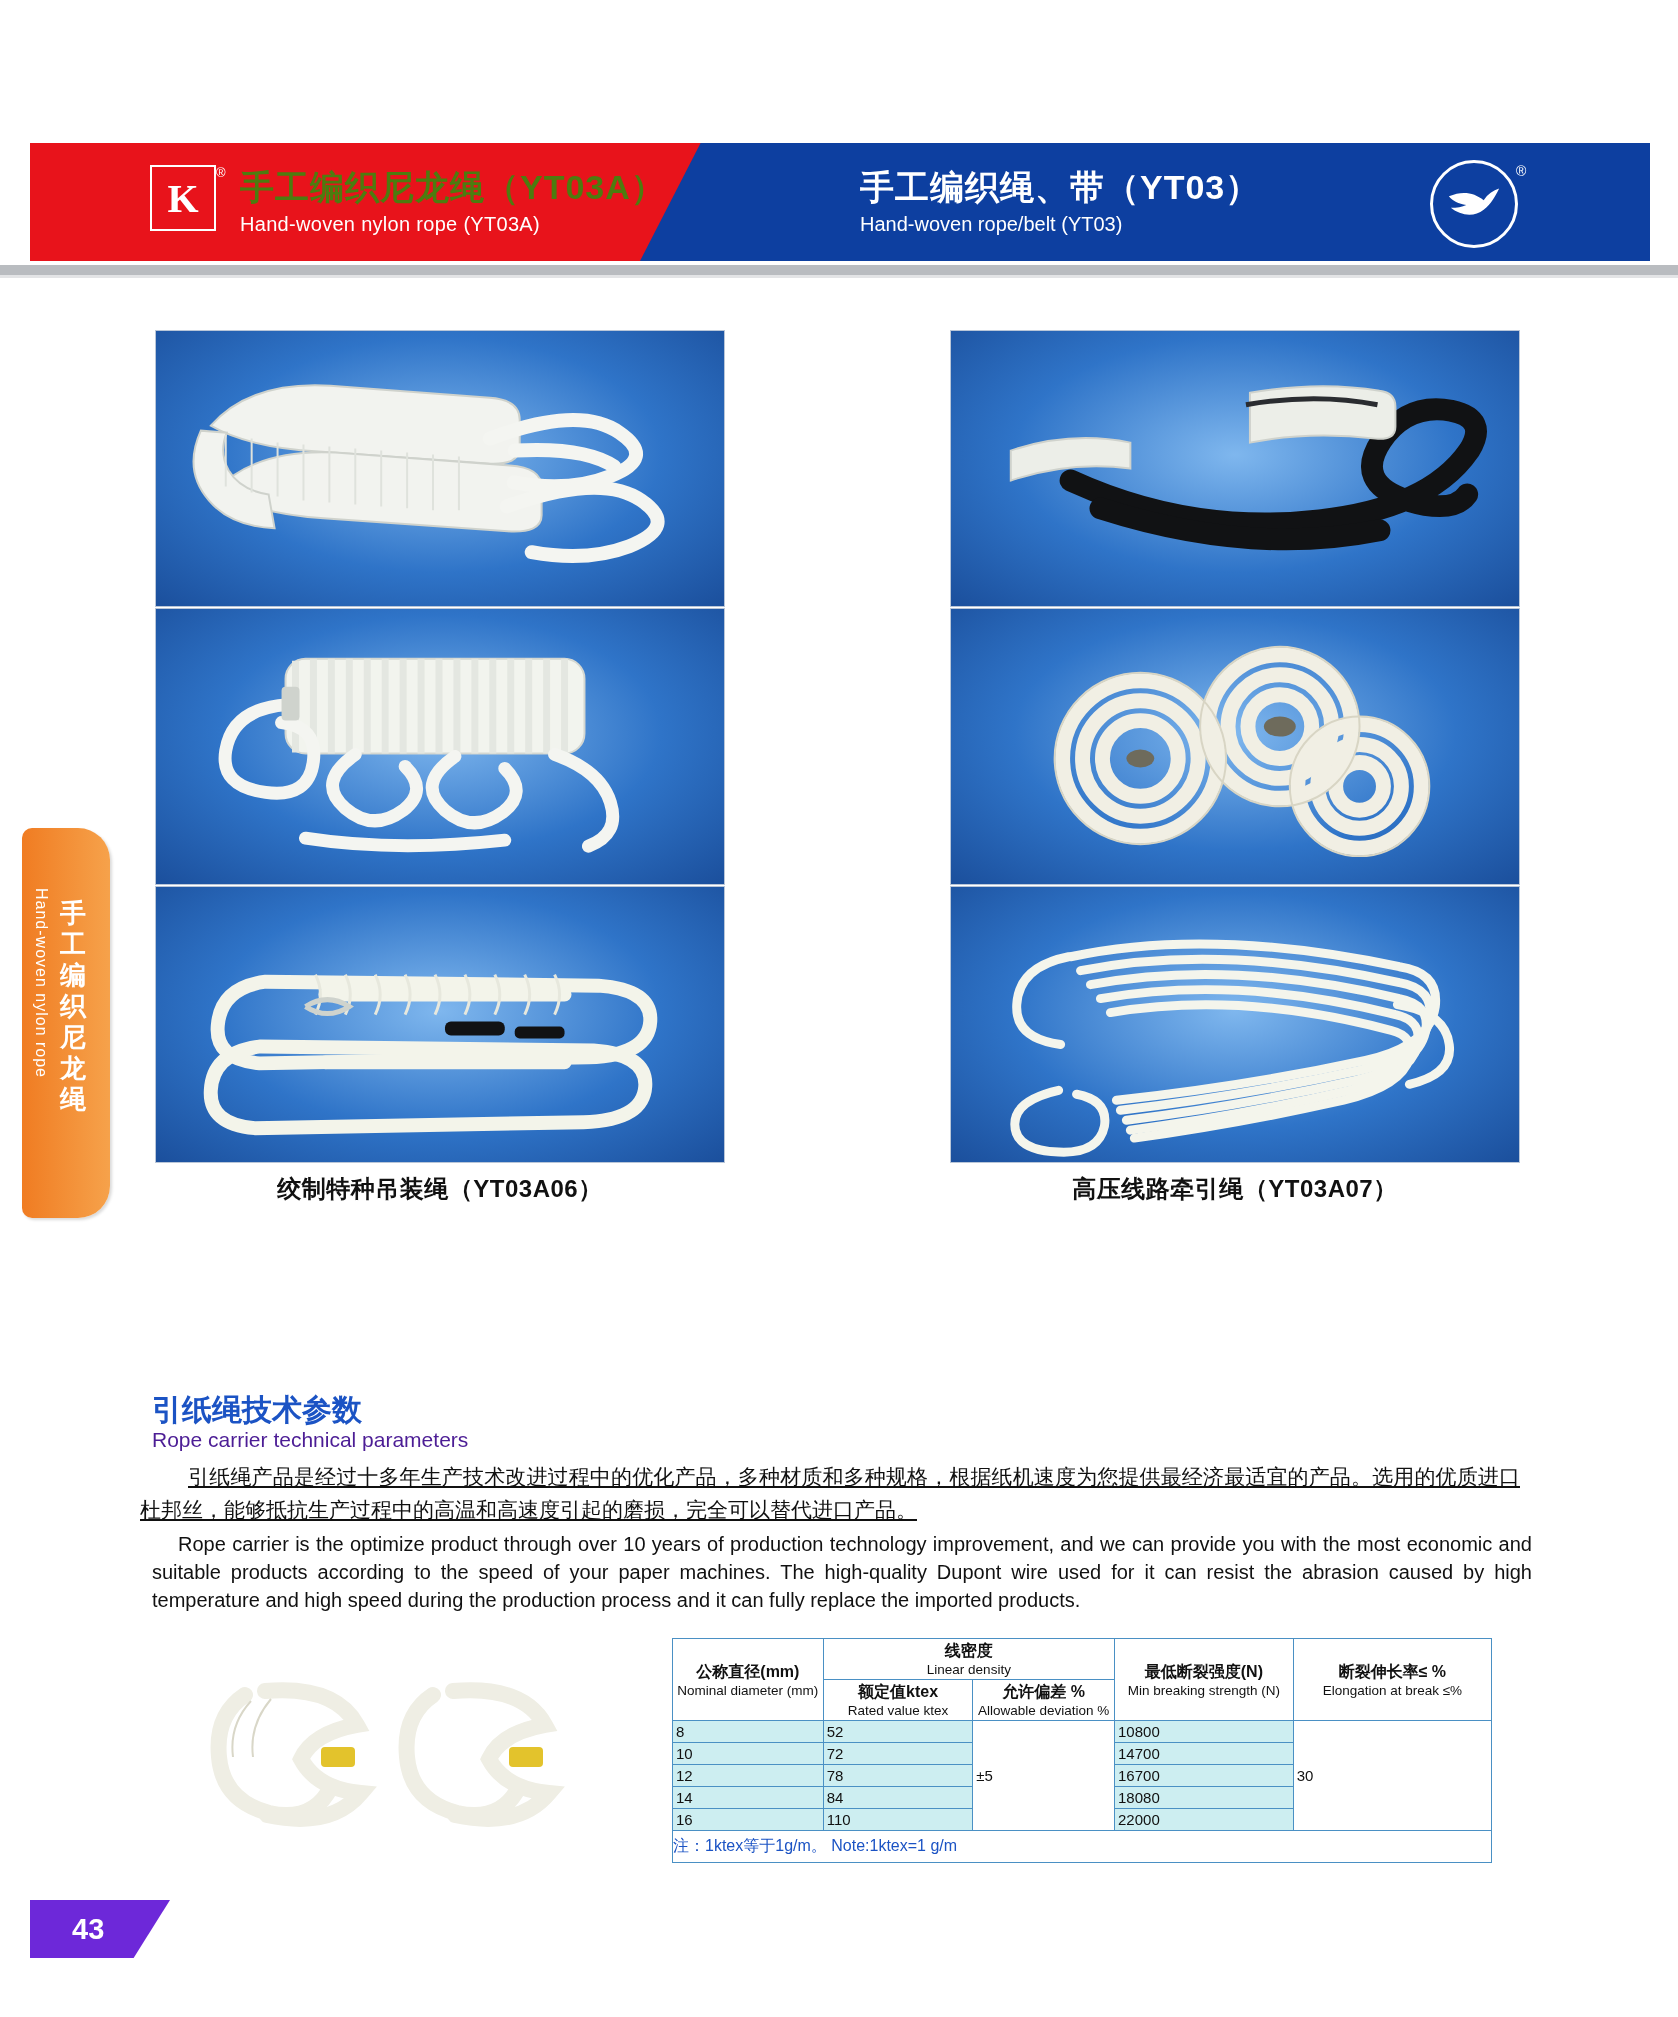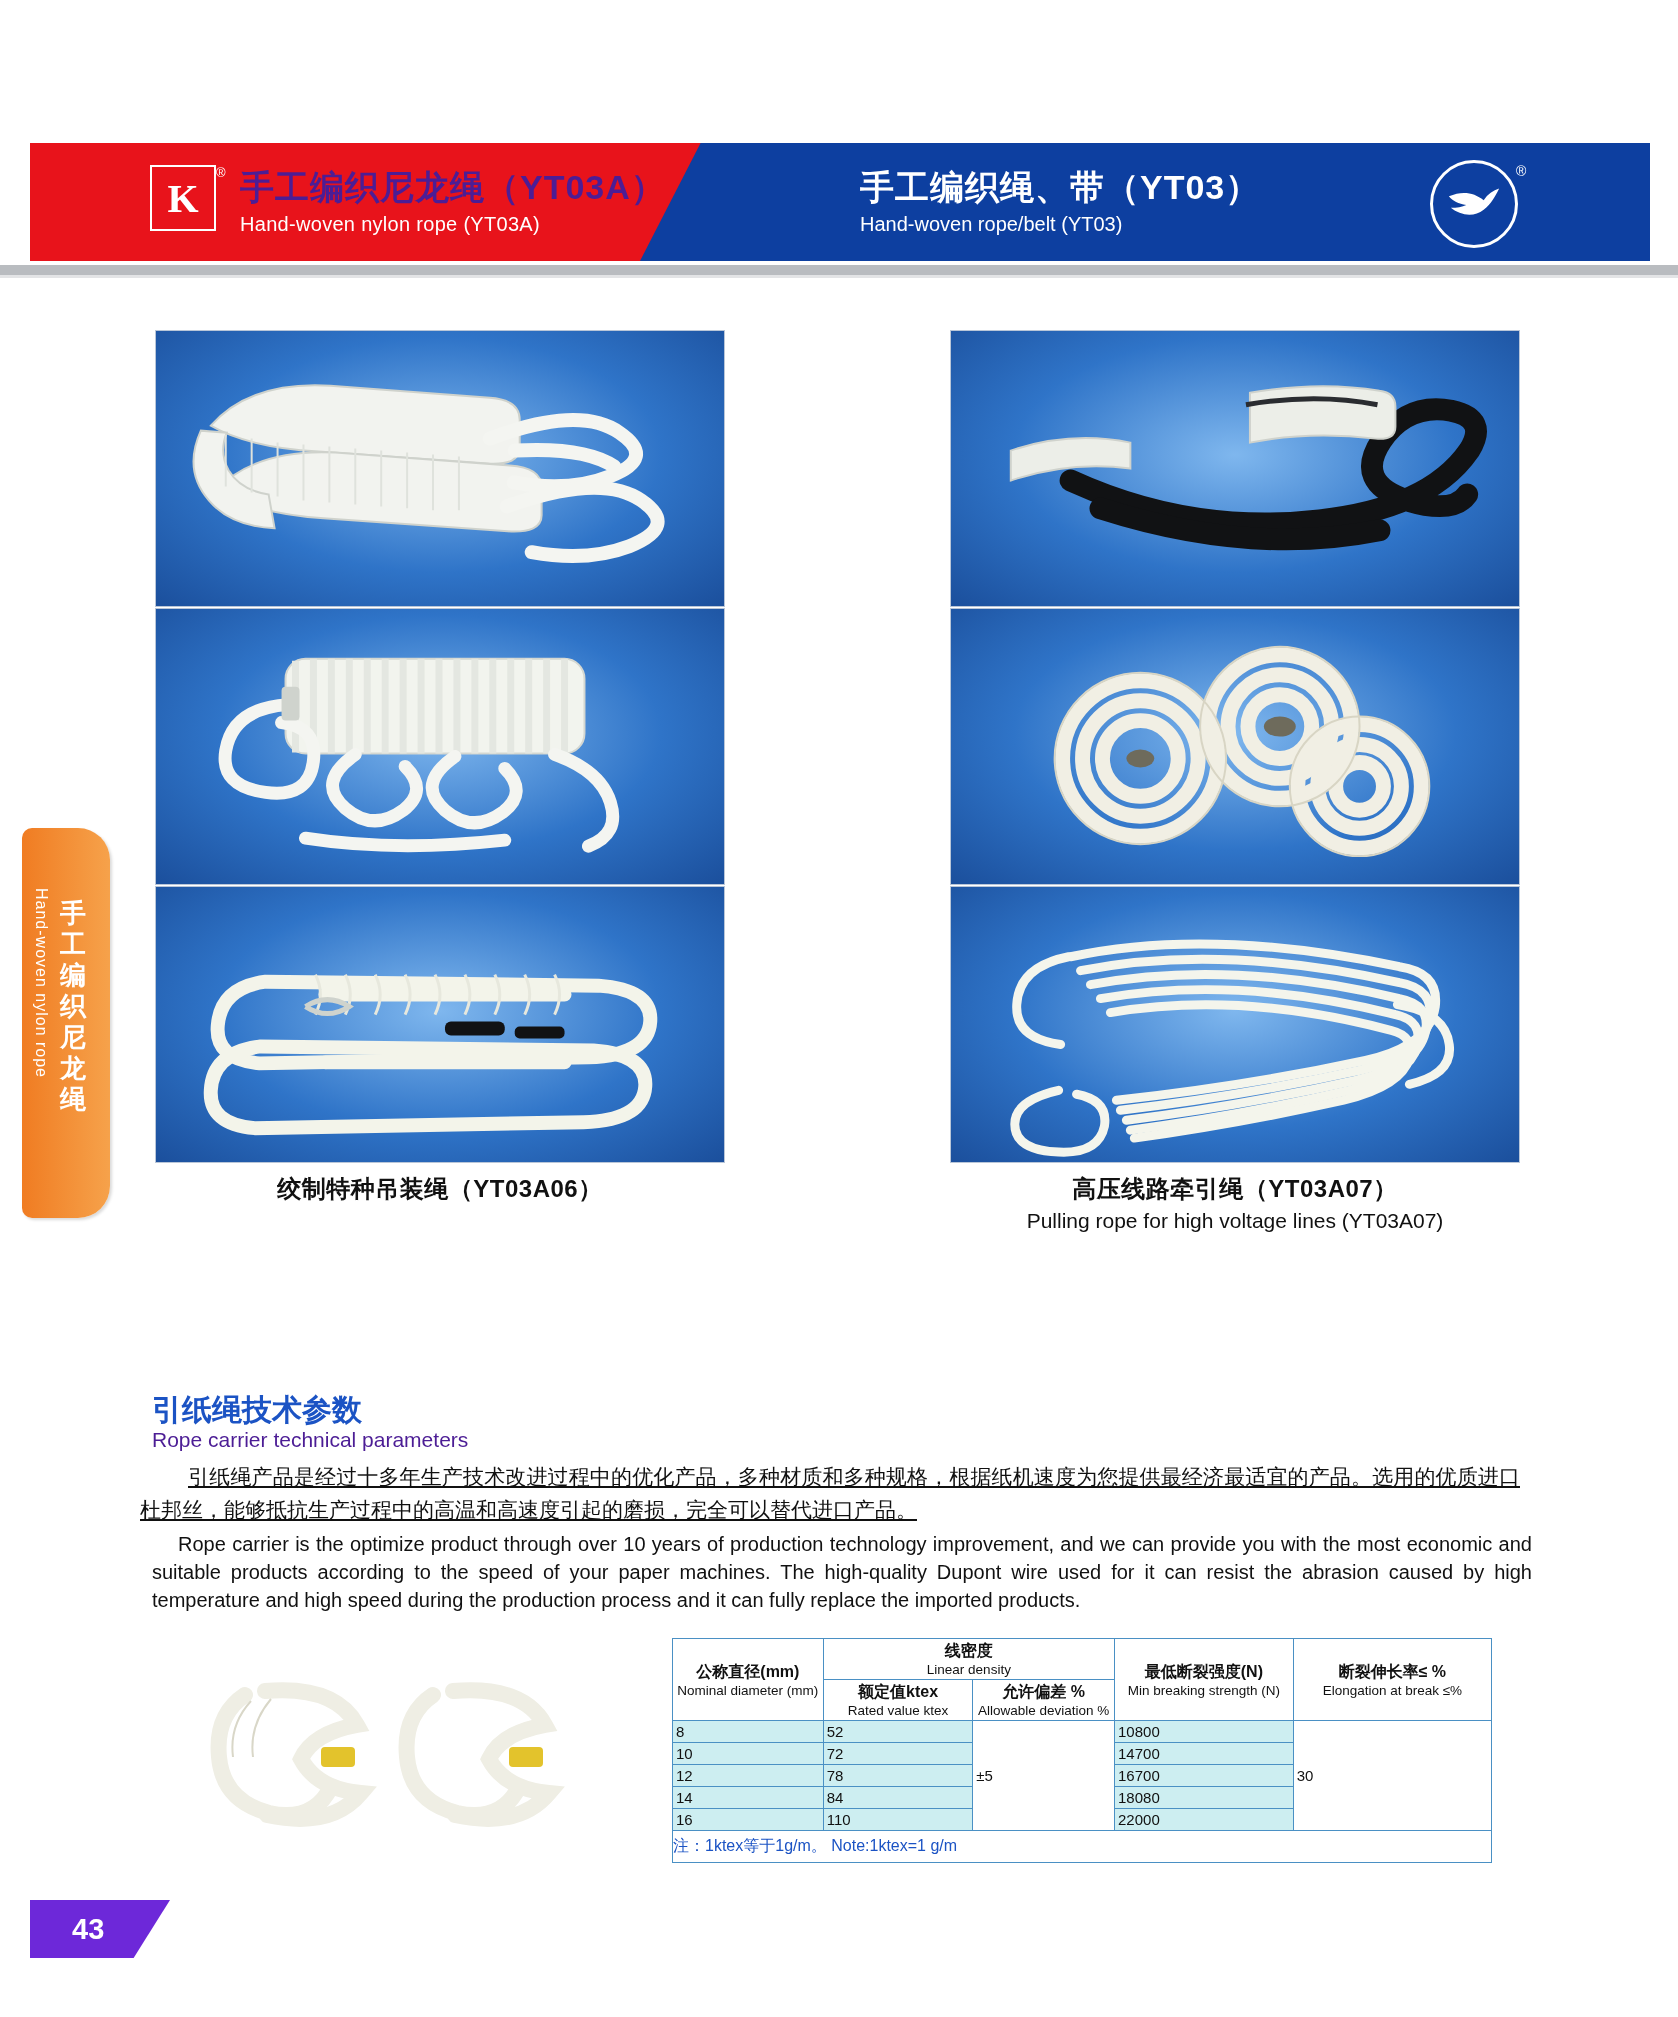--- a/index.html
+++ b/index.html
@@ -9,21 +9,21 @@
   .header{position:absolute;left:0;top:143px;width:1678px;height:118px;}
   .hdr-red{position:absolute;left:30px;top:0;width:690px;height:118px;background:#e8131b;
            clip-path:polygon(0 0,100% 0,89% 100%,0 100%);}
   .hdr-blue{position:absolute;left:640px;top:0;width:1010px;height:118px;background:#0d3fa0;
             clip-path:polygon(6% 0,100% 0,100% 100%,0 100%);}
   .hdr-logo{position:absolute;left:150px;top:22px;width:75px;height:75px;}
   .hdr-logo .mark{position:absolute;left:0;top:0;width:62px;height:62px;border:2px solid #fff;
         display:flex;align-items:center;justify-content:center;color:#fff;font-size:40px;font-weight:bold;
         font-family:"Liberation Serif",serif;}
   .hdr-logo .reg{position:absolute;left:66px;top:0;color:#fff;font-size:13px;}
-  .hdr-cn{position:absolute;left:240px;top:22px;color:#4c1d95;font-size:34px;font-weight:bold;letter-spacing:1px;}
+  .hdr-cn{position:absolute;left:240px;top:22px;color:#4d7c0f;font-size:34px;font-weight:bold;letter-spacing:1px;}
   .hdr-en{position:absolute;left:240px;top:70px;color:#fff;font-size:20px;letter-spacing:.3px;}
   .hdr2-cn{position:absolute;left:860px;top:22px;color:#fff;font-size:34px;font-weight:bold;letter-spacing:1px;}
   .hdr2-en{position:absolute;left:860px;top:70px;color:#fff;font-size:20px;}
   .bird{position:absolute;left:1430px;top:17px;width:82px;height:82px;border-radius:50%;
         background:#0d3fa0;border:3px solid #fff;display:flex;align-items:center;justify-content:center;}
   .bird svg{width:58px;height:58px;}
   .bird-reg{position:absolute;left:1516px;top:20px;color:#fff;font-size:14px;}
   .hdr-rule{position:absolute;left:0;top:265px;width:1678px;height:10px;background:#b9bcc0;}
   .hdr-rule2{position:absolute;left:0;top:275px;width:1678px;height:3px;background:#e3e4e6;}
 
@@ -234,21 +234,20 @@
           <path d="M140 98 q140 -26 310 14 q32 6 26 34 q-8 34 -70 48 q-116 26 -230 40"></path>
           <path d="M150 112 q136 -24 296 16 q28 6 22 32 q-8 30 -68 44 q-112 26 -220 40"></path>
           <path d="M160 126 q132 -22 282 18 q24 6 18 28 q-8 28 -66 42 q-108 24 -210 38"></path>
           <path d="M118 70 q-50 10 -52 48 q-2 34 44 40"></path>
           <path d="M108 204 q-44 10 -44 34 q0 26 44 28 q40 2 46 -26 q4 -26 -28 -32"></path>
           <path d="M448 118 q48 8 52 40 q4 30 -40 40"></path>
         </g>
       </svg>
     </div>
     <div class="cap-cn">高压线路牵引绳（YT03A07）</div>
-    <div class="cap-en">Pulling rope for high voltage lines (YT03A07)</div>
   </div>
 </div>
 
 <div class="sect-title-cn">引纸绳技术参数</div>
 <div class="sect-title-en">Rope carrier technical parameters</div>
 <div class="para-cn"><span class="ind"></span><span>引纸绳产品是经过十多年生产技术改进过程中的优化产品，多种材质和多种规格，根据纸机速度为您提供最经济最适宜的产品。选用的优质进口杜邦丝，能够抵抗生产过程中的高温和高速度引起的磨损，完全可以替代进口产品。</span></div>
 <div class="para-en"><span class="ind"></span><span>Rope carrier is the optimize product through over 10 years of production technology improvement, and we can provide you with the most economic and suitable products according to the speed of your paper machines. The high-quality Dupont wire used for it can resist the abrasion caused by high temperature and high speed during the production process and it can fully replace the imported products.</span></div>
 
 <div class="foot-art">
   <svg viewBox="0 0 400 210" preserveAspectRatio="none" aria-hidden="true">

